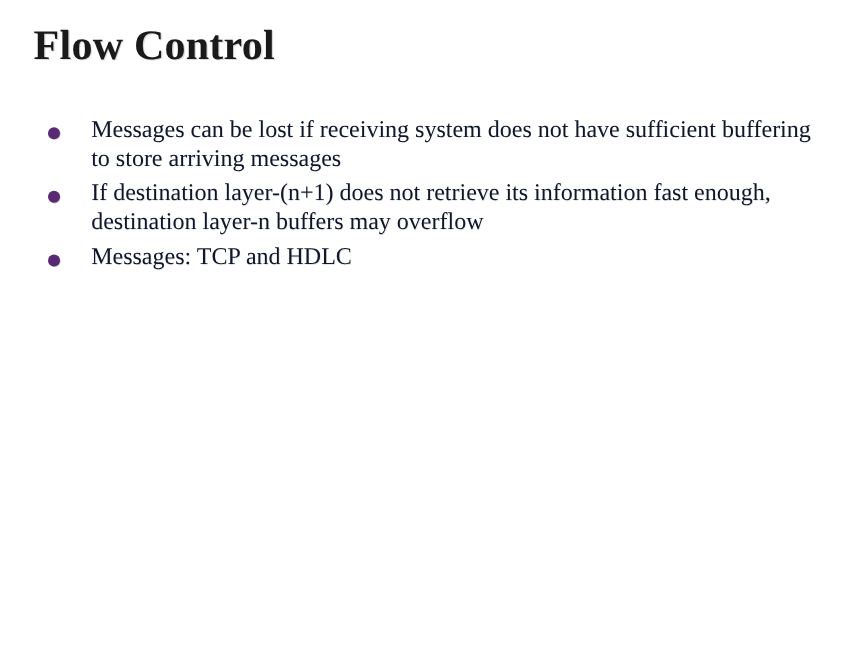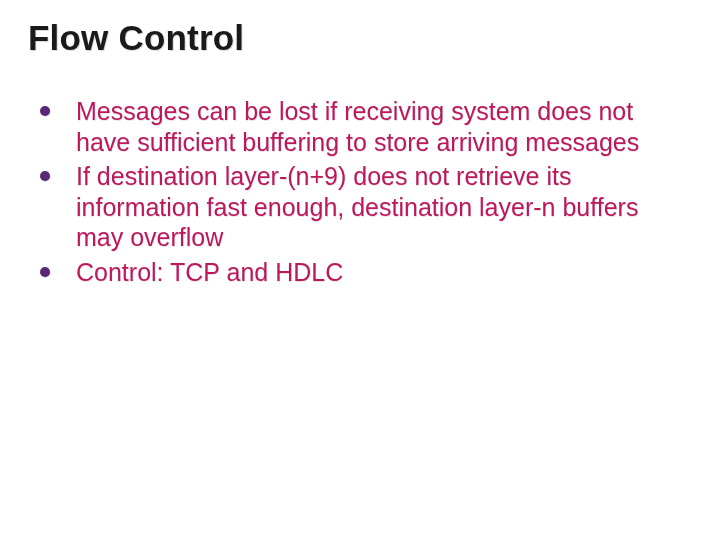--- a/index.html
+++ b/index.html
@@ -11,20 +11,21 @@
       width: 720px;
       height: 540px;
       background: #ffffff;
       font-family: Arial, Helvetica, sans-serif;
       overflow: hidden;
     }
     .slide {
       width: 100%;
       height: 100%;
       padding: 18px 28px 16px 28px;
+      font-family: Liberation Serif, serif;
     }
     .slide-title {
       font-size: 35px;
       font-weight: bold;
       color: #1a1a1a;
       margin-bottom: 38px;
       letter-spacing: 0.2px;
       text-shadow: 1px 1px 0 rgba(0,0,0,0.15);
     }
     .bullet-list {
@@ -40,42 +41,42 @@
       flex: 0 0 auto;
       width: 10px;
       height: 10px;
       background: #5a2975;
       border-radius: 50%;
       margin-top: 10px;
       margin-right: 26px;
       box-shadow: 0.5px 0.5px 0 rgba(0,0,0,0.25);
     }
     .bullet-text {
-      font-size: 25px;
-      color: #be185d;
+      font-size: 20px;
+      color: #0f172a;
       line-height: 1.22;
       text-shadow: 0.5px 0.5px 0 rgba(0,0,0,0.1);
     }
     .em-bold {
       font-weight: bold;
       font-style: italic;
     }
   </style>
 </head>
 <body>
 
 <div class="slide">
   <h1 class="slide-title">Flow Control</h1>
   <ul class="bullet-list">
     <li class="bullet-item">
       <span class="bullet-dot"></span>
       <span class="bullet-text">Messages can be lost if receiving system does not have sufficient buffering to store arriving messages</span>
     </li>
     <li class="bullet-item">
       <span class="bullet-dot"></span>
-      <span class="bullet-text">If destination layer-(n+9) does not retrieve its information fast enough, destination layer-n buffers may overflow</span>
+      <span class="bullet-text">If destination layer-(n+1) does not retrieve its information fast enough, destination layer-n buffers may overflow</span>
     </li>
     <li class="bullet-item">
       <span class="bullet-dot"></span>
-      <span class="bullet-text">Control:  TCP and HDLC</span>
+      <span class="bullet-text">Messages:  TCP and HDLC</span>
     </li>
   </ul>
 </div>
 
 </body></html>

